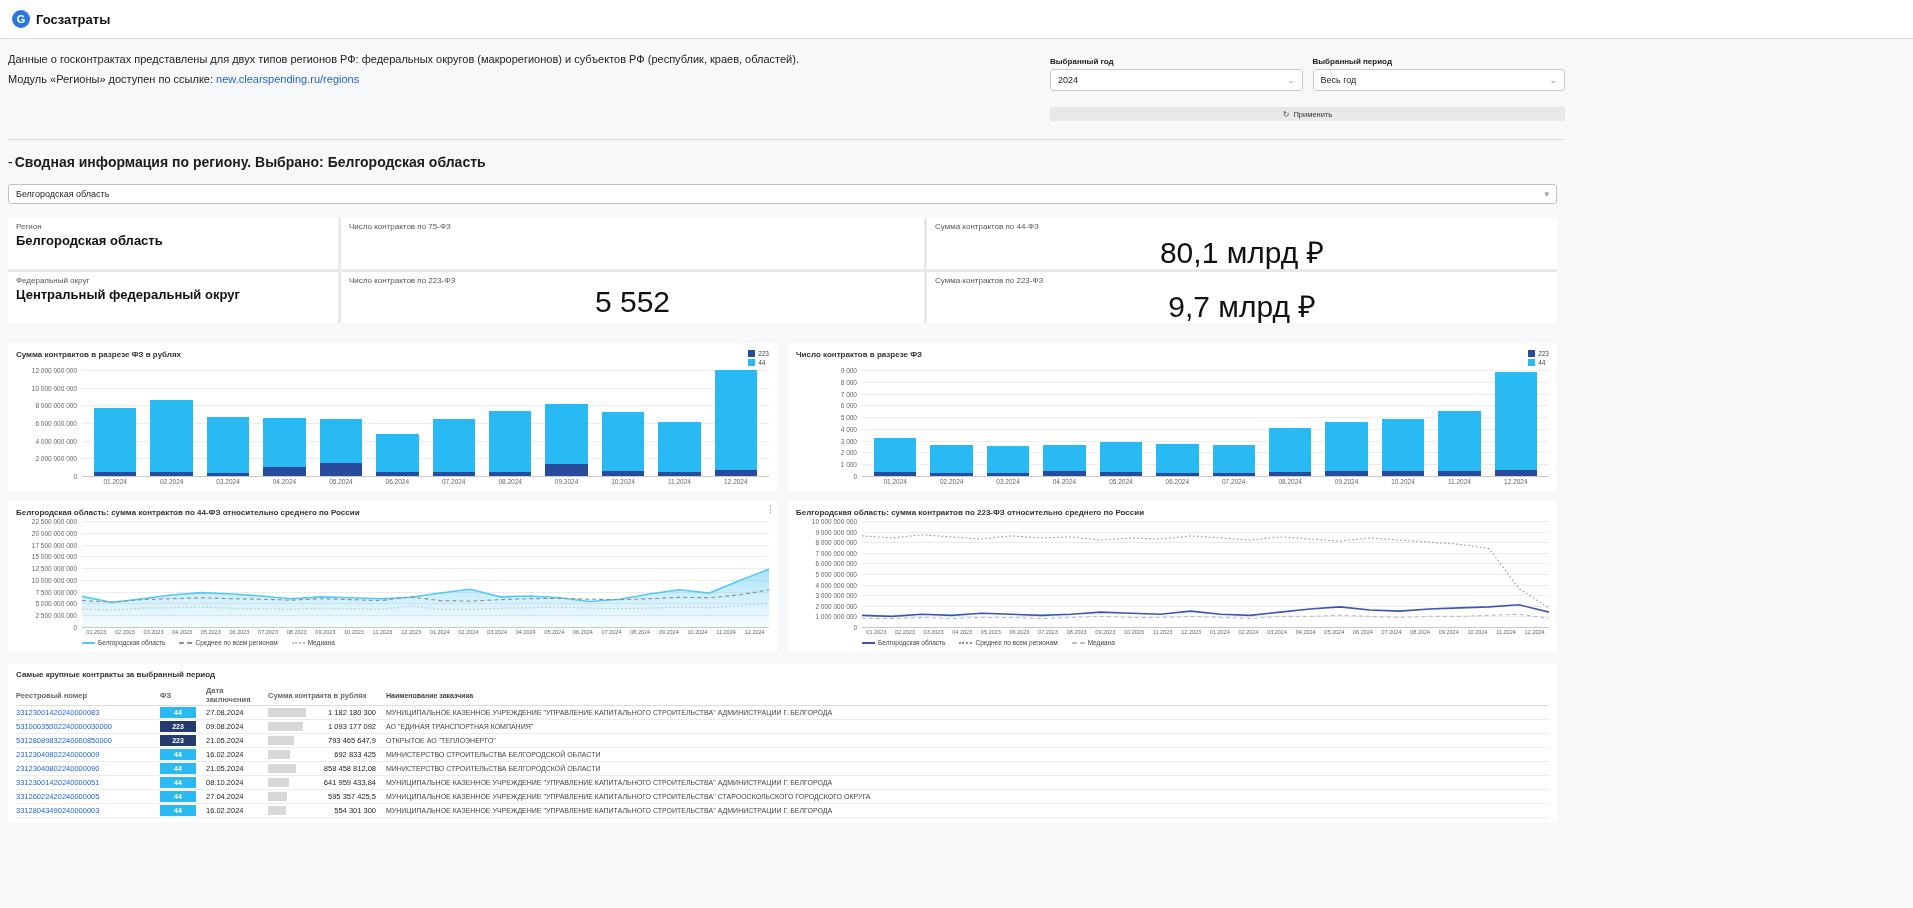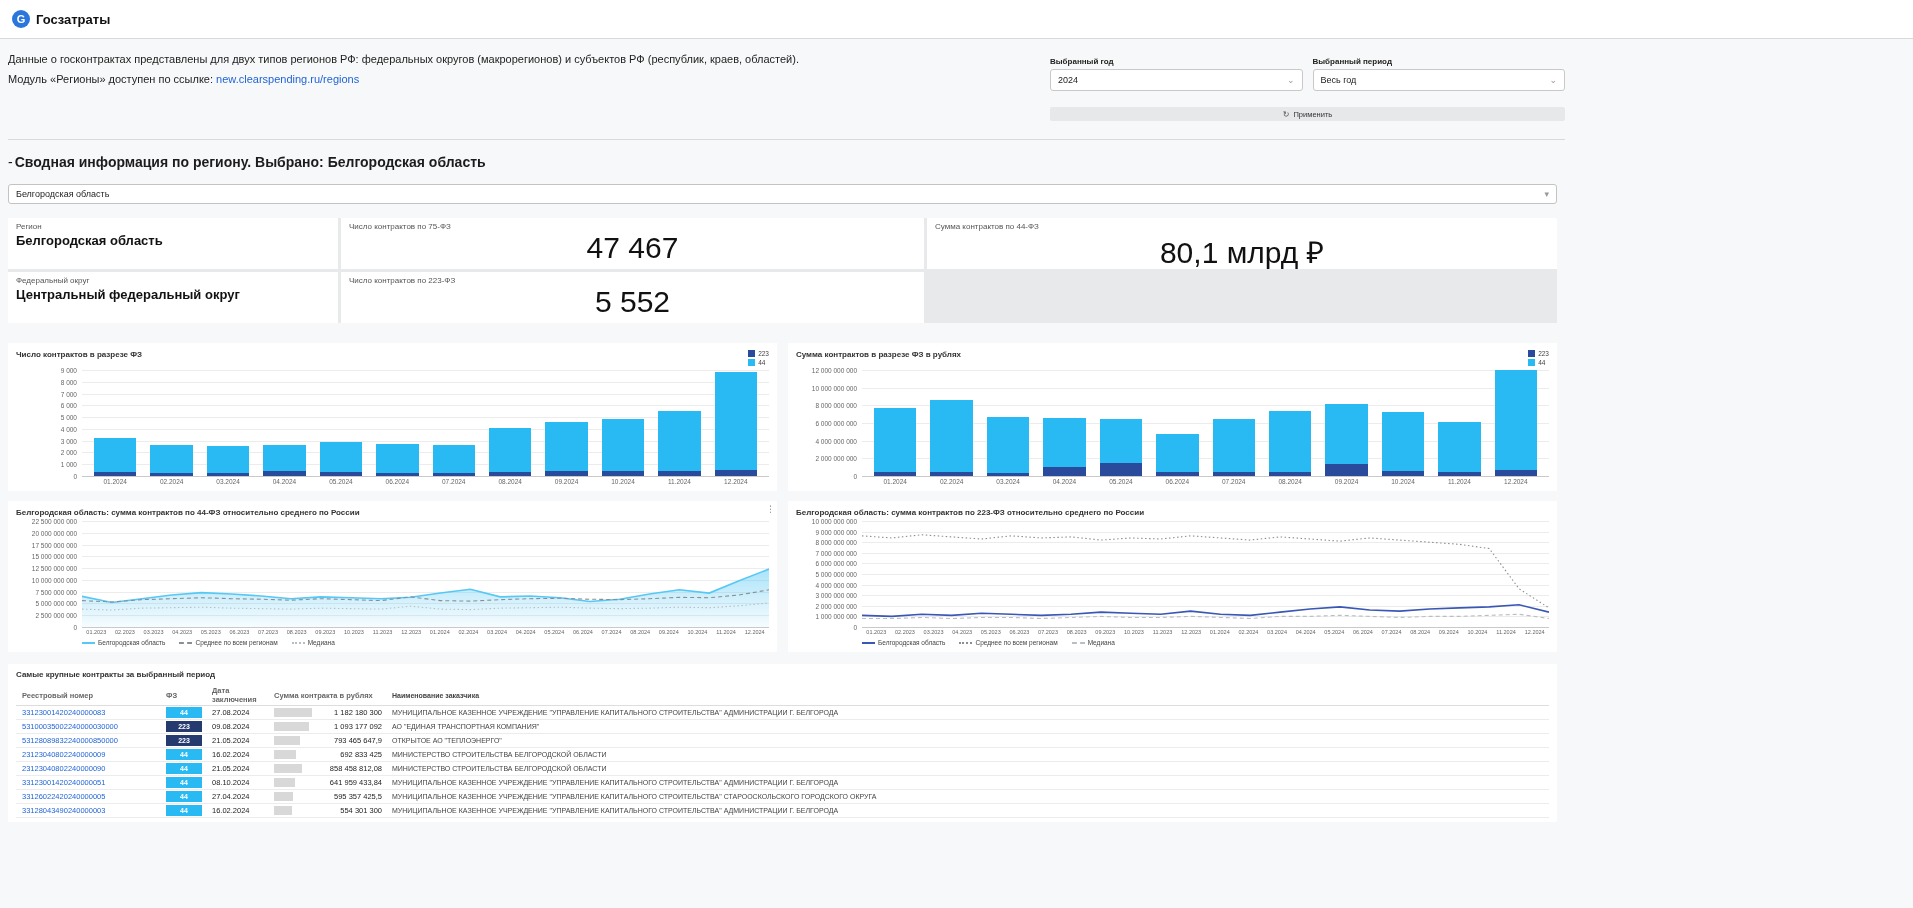--- a/index.html
+++ b/index.html
@@ -80,21 +80,21 @@
   .line-legend .legend-item { font-size:6.5px; }
   .line-legend .lsw { width:13px; border-top-width:2px; }
   .options-icon { position:absolute; right:2px; top:4px; font-size:9px; color:#777; cursor:pointer; line-height:1; }
 
   
   .table-panel { margin:12px 8px 0 0; padding:6px 8px 4px 8px; }
   .table-title { font-size:8px; font-weight:700; color:#333; margin-bottom:6px; }
   .trow { display:flex; align-items:center; border-bottom:1px solid #ececec; min-height:12px; padding:1px 0; }
   .trow.thead { border-bottom:1px solid #ddd; color:#666; font-weight:700; }
   .cell { font-size:7.5px; }
-  .c-num { width:144px;margin-left:6px; }
+  .c-num { width:144px; }
   a.c-num { color:#1f63d6; cursor:pointer; }
   .c-law { width:46px; }
   .c-date { width:62px; }
   .c-sum { width:118px; display:flex; align-items:center; padding-right:10px; }
   .c-sum .minibar { height:9px; background:#d8d8d8; }
   .c-sum .amt { margin-left:auto; }
   .c-cust { flex:1; color:#444; font-size:7px; }
   .badge { display:inline-block; width:36px; height:11px; line-height:11px; text-align:center;
            color:#fff; font-size:7px; font-weight:700; }
 </style>
@@ -149,124 +149,121 @@
       <span>Белгородская область</span>
       <span class="caret">▾</span>
     </div>
     <div class="cards">
       <div class="card text">
         <span class="clabel">Регион</span>
         <span class="cvalue">Белгородская область</span>
       </div>
       <div class="card big">
         <span class="clabel">Число контрактов по 75-ФЗ</span>
-        <span class="cvalue">47 467</span>
       </div>
       <div class="card big">
         <span class="clabel">Сумма контрактов по 44-ФЗ</span>
         <span class="cvalue">80,1 млрд ₽</span>
       </div>
       <div class="card text">
         <span class="clabel">Федеральный округ</span>
         <span class="cvalue">Центральный федеральный округ</span>
       </div>
       <div class="card big">
         <span class="clabel">Число контрактов по 223-ФЗ</span>
         <span class="cvalue">5 552</span>
       </div>
+      <div class="card big">
+        <span class="clabel">Сумма контрактов по 223-ФЗ</span>
+        <span class="cvalue">9,7 млрд ₽</span>
+      </div>
     </div>
   </section>
 
   <section class="charts-row">
     <div class="panel chart-panel">
       <div class="chart-head">
-        <div class="chart-title">Число контрактов в разрезе ФЗ</div>
+        <div class="chart-title">Сумма контрактов в разрезе ФЗ в рублях</div>
         <div class="chart-legend">
             <span class="legend-item">
               <span class="sw" style="background: rgb(42, 75, 155);"></span>
               <span>223</span>
             </span>
             <span class="legend-item">
               <span class="sw" style="background: rgb(41, 185, 243);"></span>
               <span>44</span>
             </span>
           </div>
       </div>
       <div class="chart-body">
           <div class="y-labels">
-            <span class="yl" style="top: 0%;">9 000</span>
-            <span class="yl" style="top: 11.1111%;">8 000</span>
-            <span class="yl" style="top: 22.2222%;">7 000</span>
-            <span class="yl" style="top: 33.3333%;">6 000</span>
-            <span class="yl" style="top: 44.4444%;">5 000</span>
-            <span class="yl" style="top: 55.5556%;">4 000</span>
-            <span class="yl" style="top: 66.6667%;">3 000</span>
-            <span class="yl" style="top: 77.7778%;">2 000</span>
-            <span class="yl" style="top: 88.8889%;">1 000</span>
+            <span class="yl" style="top: 0%;">12 000 000 000</span>
+            <span class="yl" style="top: 16.6667%;">10 000 000 000</span>
+            <span class="yl" style="top: 33.3333%;">8 000 000 000</span>
+            <span class="yl" style="top: 50%;">6 000 000 000</span>
+            <span class="yl" style="top: 66.6667%;">4 000 000 000</span>
+            <span class="yl" style="top: 83.3333%;">2 000 000 000</span>
             <span class="yl" style="top: 100%;">0</span>
           </div>
           <div class="plot">
             <div class="gridline" style="top: 0%;"></div>
-            <div class="gridline" style="top: 11.1111%;"></div>
-            <div class="gridline" style="top: 22.2222%;"></div>
+            <div class="gridline" style="top: 16.6667%;"></div>
             <div class="gridline" style="top: 33.3333%;"></div>
-            <div class="gridline" style="top: 44.4444%;"></div>
-            <div class="gridline" style="top: 55.5556%;"></div>
+            <div class="gridline" style="top: 50%;"></div>
             <div class="gridline" style="top: 66.6667%;"></div>
-            <div class="gridline" style="top: 77.7778%;"></div>
-            <div class="gridline" style="top: 88.8889%;"></div>
+            <div class="gridline" style="top: 83.3333%;"></div>
             <div class="gridline zero" style="top: 100%;"></div>
             <div class="bars">
               <div class="bar">
-                <div style="height: 32.22%; background: rgb(41, 185, 243);"></div>
+                <div style="height: 60%; background: rgb(41, 185, 243);"></div>
+                <div style="height: 4.17%; background: rgb(42, 75, 155);"></div>
+              </div>
+              <div class="bar">
+                <div style="height: 68.33%; background: rgb(41, 185, 243);"></div>
                 <div style="height: 3.33%; background: rgb(42, 75, 155);"></div>
               </div>
               <div class="bar">
-                <div style="height: 26.67%; background: rgb(41, 185, 243);"></div>
-                <div style="height: 2.78%; background: rgb(42, 75, 155);"></div>
-              </div>
-              <div class="bar">
-                <div style="height: 25.56%; background: rgb(41, 185, 243);"></div>
-                <div style="height: 2.78%; background: rgb(42, 75, 155);"></div>
-              </div>
-              <div class="bar">
-                <div style="height: 24.44%; background: rgb(41, 185, 243);"></div>
-                <div style="height: 4.44%; background: rgb(42, 75, 155);"></div>
-              </div>
-              <div class="bar">
-                <div style="height: 28.89%; background: rgb(41, 185, 243);"></div>
+                <div style="height: 53.33%; background: rgb(41, 185, 243);"></div>
+                <div style="height: 2.5%; background: rgb(42, 75, 155);"></div>
+              </div>
+              <div class="bar">
+                <div style="height: 46.67%; background: rgb(41, 185, 243);"></div>
+                <div style="height: 8.33%; background: rgb(42, 75, 155);"></div>
+              </div>
+              <div class="bar">
+                <div style="height: 40.83%; background: rgb(41, 185, 243);"></div>
+                <div style="height: 12.5%; background: rgb(42, 75, 155);"></div>
+              </div>
+              <div class="bar">
+                <div style="height: 36.67%; background: rgb(41, 185, 243);"></div>
                 <div style="height: 3.33%; background: rgb(42, 75, 155);"></div>
               </div>
               <div class="bar">
-                <div style="height: 27.78%; background: rgb(41, 185, 243);"></div>
-                <div style="height: 2.78%; background: rgb(42, 75, 155);"></div>
-              </div>
-              <div class="bar">
-                <div style="height: 26.67%; background: rgb(41, 185, 243);"></div>
-                <div style="height: 2.78%; background: rgb(42, 75, 155);"></div>
-              </div>
-              <div class="bar">
-                <div style="height: 41.11%; background: rgb(41, 185, 243);"></div>
-                <div style="height: 3.89%; background: rgb(42, 75, 155);"></div>
-              </div>
-              <div class="bar">
-                <div style="height: 45.56%; background: rgb(41, 185, 243);"></div>
+                <div style="height: 49.17%; background: rgb(41, 185, 243);"></div>
+                <div style="height: 4.17%; background: rgb(42, 75, 155);"></div>
+              </div>
+              <div class="bar">
+                <div style="height: 58.33%; background: rgb(41, 185, 243);"></div>
+                <div style="height: 3.33%; background: rgb(42, 75, 155);"></div>
+              </div>
+              <div class="bar">
+                <div style="height: 55.83%; background: rgb(41, 185, 243);"></div>
+                <div style="height: 11.67%; background: rgb(42, 75, 155);"></div>
+              </div>
+              <div class="bar">
+                <div style="height: 55.83%; background: rgb(41, 185, 243);"></div>
                 <div style="height: 5%; background: rgb(42, 75, 155);"></div>
               </div>
               <div class="bar">
-                <div style="height: 48.89%; background: rgb(41, 185, 243);"></div>
-                <div style="height: 4.44%; background: rgb(42, 75, 155);"></div>
-              </div>
-              <div class="bar">
-                <div style="height: 56.67%; background: rgb(41, 185, 243);"></div>
-                <div style="height: 4.44%; background: rgb(42, 75, 155);"></div>
-              </div>
-              <div class="bar">
-                <div style="height: 92.22%; background: rgb(41, 185, 243);"></div>
-                <div style="height: 5.56%; background: rgb(42, 75, 155);"></div>
+                <div style="height: 46.67%; background: rgb(41, 185, 243);"></div>
+                <div style="height: 4.17%; background: rgb(42, 75, 155);"></div>
+              </div>
+              <div class="bar">
+                <div style="height: 94.17%; background: rgb(41, 185, 243);"></div>
+                <div style="height: 5.83%; background: rgb(42, 75, 155);"></div>
               </div>
             </div>
           </div>
         </div>
       <div class="x-labels">
           <span>01.2024</span>
           <span>02.2024</span>
           <span>03.2024</span>
           <span>04.2024</span>
           <span>05.2024</span>
@@ -274,98 +271,104 @@
           <span>07.2024</span>
           <span>08.2024</span>
           <span>09.2024</span>
           <span>10.2024</span>
           <span>11.2024</span>
           <span>12.2024</span>
         </div>
     </div>
     <div class="panel chart-panel">
       <div class="chart-head">
-        <div class="chart-title">Сумма контрактов в разрезе ФЗ в рублях</div>
+        <div class="chart-title">Число контрактов в разрезе ФЗ</div>
         <div class="chart-legend">
             <span class="legend-item">
               <span class="sw" style="background: rgb(42, 75, 155);"></span>
               <span>223</span>
             </span>
             <span class="legend-item">
               <span class="sw" style="background: rgb(41, 185, 243);"></span>
               <span>44</span>
             </span>
           </div>
       </div>
       <div class="chart-body">
           <div class="y-labels">
-            <span class="yl" style="top: 0%;">12 000 000 000</span>
-            <span class="yl" style="top: 16.6667%;">10 000 000 000</span>
-            <span class="yl" style="top: 33.3333%;">8 000 000 000</span>
-            <span class="yl" style="top: 50%;">6 000 000 000</span>
-            <span class="yl" style="top: 66.6667%;">4 000 000 000</span>
-            <span class="yl" style="top: 83.3333%;">2 000 000 000</span>
+            <span class="yl" style="top: 0%;">9 000</span>
+            <span class="yl" style="top: 11.1111%;">8 000</span>
+            <span class="yl" style="top: 22.2222%;">7 000</span>
+            <span class="yl" style="top: 33.3333%;">6 000</span>
+            <span class="yl" style="top: 44.4444%;">5 000</span>
+            <span class="yl" style="top: 55.5556%;">4 000</span>
+            <span class="yl" style="top: 66.6667%;">3 000</span>
+            <span class="yl" style="top: 77.7778%;">2 000</span>
+            <span class="yl" style="top: 88.8889%;">1 000</span>
             <span class="yl" style="top: 100%;">0</span>
           </div>
           <div class="plot">
             <div class="gridline" style="top: 0%;"></div>
-            <div class="gridline" style="top: 16.6667%;"></div>
+            <div class="gridline" style="top: 11.1111%;"></div>
+            <div class="gridline" style="top: 22.2222%;"></div>
             <div class="gridline" style="top: 33.3333%;"></div>
-            <div class="gridline" style="top: 50%;"></div>
+            <div class="gridline" style="top: 44.4444%;"></div>
+            <div class="gridline" style="top: 55.5556%;"></div>
             <div class="gridline" style="top: 66.6667%;"></div>
-            <div class="gridline" style="top: 83.3333%;"></div>
+            <div class="gridline" style="top: 77.7778%;"></div>
+            <div class="gridline" style="top: 88.8889%;"></div>
             <div class="gridline zero" style="top: 100%;"></div>
             <div class="bars">
               <div class="bar">
-                <div style="height: 60%; background: rgb(41, 185, 243);"></div>
-                <div style="height: 4.17%; background: rgb(42, 75, 155);"></div>
-              </div>
-              <div class="bar">
-                <div style="height: 68.33%; background: rgb(41, 185, 243);"></div>
+                <div style="height: 32.22%; background: rgb(41, 185, 243);"></div>
                 <div style="height: 3.33%; background: rgb(42, 75, 155);"></div>
               </div>
               <div class="bar">
-                <div style="height: 53.33%; background: rgb(41, 185, 243);"></div>
-                <div style="height: 2.5%; background: rgb(42, 75, 155);"></div>
-              </div>
-              <div class="bar">
-                <div style="height: 46.67%; background: rgb(41, 185, 243);"></div>
-                <div style="height: 8.33%; background: rgb(42, 75, 155);"></div>
-              </div>
-              <div class="bar">
-                <div style="height: 40.83%; background: rgb(41, 185, 243);"></div>
-                <div style="height: 12.5%; background: rgb(42, 75, 155);"></div>
-              </div>
-              <div class="bar">
-                <div style="height: 36.67%; background: rgb(41, 185, 243);"></div>
+                <div style="height: 26.67%; background: rgb(41, 185, 243);"></div>
+                <div style="height: 2.78%; background: rgb(42, 75, 155);"></div>
+              </div>
+              <div class="bar">
+                <div style="height: 25.56%; background: rgb(41, 185, 243);"></div>
+                <div style="height: 2.78%; background: rgb(42, 75, 155);"></div>
+              </div>
+              <div class="bar">
+                <div style="height: 24.44%; background: rgb(41, 185, 243);"></div>
+                <div style="height: 4.44%; background: rgb(42, 75, 155);"></div>
+              </div>
+              <div class="bar">
+                <div style="height: 28.89%; background: rgb(41, 185, 243);"></div>
                 <div style="height: 3.33%; background: rgb(42, 75, 155);"></div>
               </div>
               <div class="bar">
-                <div style="height: 49.17%; background: rgb(41, 185, 243);"></div>
-                <div style="height: 4.17%; background: rgb(42, 75, 155);"></div>
-              </div>
-              <div class="bar">
-                <div style="height: 58.33%; background: rgb(41, 185, 243);"></div>
-                <div style="height: 3.33%; background: rgb(42, 75, 155);"></div>
-              </div>
-              <div class="bar">
-                <div style="height: 55.83%; background: rgb(41, 185, 243);"></div>
-                <div style="height: 11.67%; background: rgb(42, 75, 155);"></div>
-              </div>
-              <div class="bar">
-                <div style="height: 55.83%; background: rgb(41, 185, 243);"></div>
+                <div style="height: 27.78%; background: rgb(41, 185, 243);"></div>
+                <div style="height: 2.78%; background: rgb(42, 75, 155);"></div>
+              </div>
+              <div class="bar">
+                <div style="height: 26.67%; background: rgb(41, 185, 243);"></div>
+                <div style="height: 2.78%; background: rgb(42, 75, 155);"></div>
+              </div>
+              <div class="bar">
+                <div style="height: 41.11%; background: rgb(41, 185, 243);"></div>
+                <div style="height: 3.89%; background: rgb(42, 75, 155);"></div>
+              </div>
+              <div class="bar">
+                <div style="height: 45.56%; background: rgb(41, 185, 243);"></div>
                 <div style="height: 5%; background: rgb(42, 75, 155);"></div>
               </div>
               <div class="bar">
-                <div style="height: 46.67%; background: rgb(41, 185, 243);"></div>
-                <div style="height: 4.17%; background: rgb(42, 75, 155);"></div>
-              </div>
-              <div class="bar">
-                <div style="height: 94.17%; background: rgb(41, 185, 243);"></div>
-                <div style="height: 5.83%; background: rgb(42, 75, 155);"></div>
+                <div style="height: 48.89%; background: rgb(41, 185, 243);"></div>
+                <div style="height: 4.44%; background: rgb(42, 75, 155);"></div>
+              </div>
+              <div class="bar">
+                <div style="height: 56.67%; background: rgb(41, 185, 243);"></div>
+                <div style="height: 4.44%; background: rgb(42, 75, 155);"></div>
+              </div>
+              <div class="bar">
+                <div style="height: 92.22%; background: rgb(41, 185, 243);"></div>
+                <div style="height: 5.56%; background: rgb(42, 75, 155);"></div>
               </div>
             </div>
           </div>
         </div>
       <div class="x-labels">
           <span>01.2024</span>
           <span>02.2024</span>
           <span>03.2024</span>
           <span>04.2024</span>
           <span>05.2024</span>

